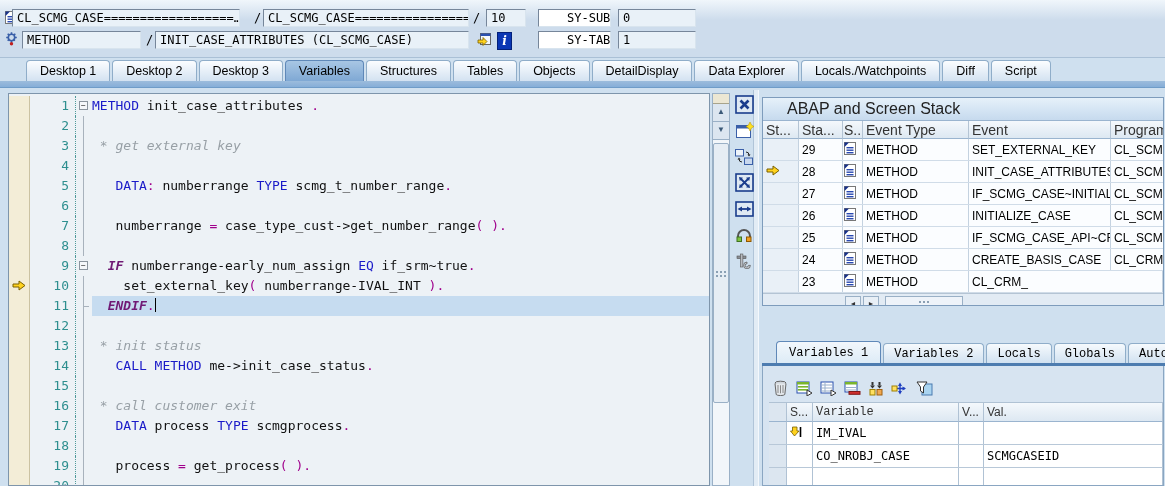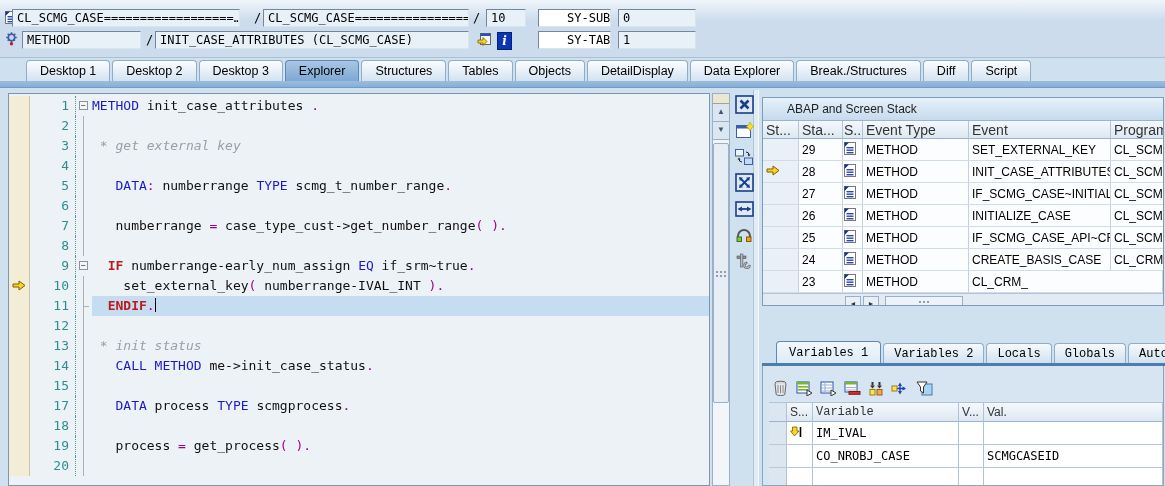--- a/index.html
+++ b/index.html
@@ -46,21 +46,21 @@
   .fold-cell.tick::after{content:"";position:absolute;left:8px;top:10px;width:5px;
     border-top:1px solid #a8b2bc;}
   .fold-box{display:block;width:9px;height:9px;box-sizing:border-box;border:1px solid #8a949e;
     background:#f4f7fa;font:8px/7px "DejaVu Sans Mono",monospace;text-align:center;color:#333;
     margin:5px 0 0 3px;position:relative;z-index:2;}
   .code-cell{flex:1;font:13px/20px "DejaVu Sans Mono",monospace;white-space:pre;color:#111;}
   .code-cell.hl{background:var(--hl,#c6dcf0);}
   .tk-k{color:var(--kw,#1a1ac8);}
   .tk-o{color:var(--op,#a0008c);}
   .tk-c{color:var(--cm,#98a0a6);font-style:italic;}
-  .tk-b{font-weight:bold;color:#b91c1c;}
+  .tk-b{font-weight:bold;color:#701a75;font-style:italic;}
   .caret{display:inline-block;width:1px;height:14px;background:#000;vertical-align:-2px;}
 
   
   .edscroll{position:absolute;left:712px;top:93px;width:18px;height:393px;box-sizing:border-box;
     background:#f2f6fa;border:1px solid #9ab0c6;display:flex;flex-direction:column;align-items:stretch;}
   .splitter-handle{height:9px;background:#ece7d3;border-bottom:1px solid #a8a48c;}
   .sbtn{height:17px;background:#dce6f0;border-bottom:1px solid #9ab0c6;text-align:center;
     font-size:8px;line-height:16px;color:#3c5a78;}
   .ethumb{margin-top:3px;height:258px;background:#e6edf4;border:1px solid #9ab0c6;border-radius:2px;
     display:flex;align-items:center;justify-content:center;}
@@ -69,21 +69,21 @@
 
   
   .toolcol{position:absolute;left:732px;top:95px;width:24px;display:flex;flex-direction:column;
     gap:7px;align-items:center;}
   .tico{width:20px;height:19px;display:flex;align-items:center;justify-content:center;}
 
   
   .stack{position:absolute;left:762px;top:97px;width:402px;height:209px;box-sizing:border-box;
     background:#fbfdff;border:1px solid #7e9cbc;overflow:hidden;display:flex;flex-direction:column;}
   .stack-header{height:22px;flex:none;background:linear-gradient(#e6f1fa,#c6daee);
-    border-bottom:1px solid #9ab4cf;font-size:12px;padding-left:24px;display:flex;align-items:center;color:#222;}
+    border-bottom:1px solid #9ab4cf;font-size:16px;padding-left:24px;display:flex;align-items:center;color:#222;}
   .stack-cols{display:flex;height:18px;flex:none;}
   .shcell{display:flex;align-items:center;box-sizing:border-box;padding-left:3px;overflow:hidden;
     white-space:nowrap;font-size:14px;color:#333;background:linear-gradient(#f4f8fc,#dde8f2);
     border-right:1px solid #b4c4d4;border-bottom:1px solid #9ab4cf;}
   .srow{display:flex;height:21px;flex:none;background:#fbfdff;border-bottom:1px solid #d0dce8;font-size:12px;}
   .scell{display:flex;align-items:center;box-sizing:border-box;padding-left:3px;overflow:hidden;
     white-space:nowrap;border-right:1px solid #c4d2e0;}
   .c-st{width:36px;flex:none;}  .srow .c-st{background:#e9f0f7;}
   .c-sta{width:44px;flex:none;} .c-s{width:20px;flex:none;padding-left:1px;}
   .c-type{width:106px;flex:none;} .c-event{width:142px;flex:none;} .c-prog{flex:1;min-width:70px;}
@@ -156,27 +156,27 @@
     <span class="info-badge" style="left:497px;top:1px">i</span>
     <span class="fld white" style="left:538px;width:73px">SY-TABIX</span>
     <span class="fld" style="left:618px;width:78px">1</span>
   </div>
 </div>
 
 <div class="tabbar" id="main-tabs">
     <div class="tab">Desktop 1</div>
     <div class="tab">Desktop 2</div>
     <div class="tab">Desktop 3</div>
-    <div class="tab active">Explorer</div>
+    <div class="tab active">Variables</div>
     <div class="tab">Structures</div>
     <div class="tab">Tables</div>
     <div class="tab">Objects</div>
     <div class="tab">DetailDisplay</div>
     <div class="tab">Data Explorer</div>
-    <div class="tab">Break./Structures</div>
+    <div class="tab">Locals./Watchpoints</div>
     <div class="tab">Diff</div>
     <div class="tab">Script</div>
   </div>
 <div class="tabband"></div>
 <div class="content-bg"></div>
 <div class="vgroove" style="left:753px"></div>
 
 <div class="editor" id="editor-lines">
     <div class="code-row">
       <span class="bp-cell"></span>
@@ -268,20 +268,26 @@
       <span class="bp-cell"></span>
       <span class="gut-cell">14</span>
       <span class="fold-cell has-line"></span>
       <span class="code-cell"><span class="tk-p">   </span><span class="tk-k">CALL METHOD</span><span class="tk-p"> me-&gt;init_case_status</span><span class="tk-o">.</span></span>
     </div>
     <div class="code-row">
       <span class="bp-cell"></span>
       <span class="gut-cell">15</span>
       <span class="fold-cell has-line"></span>
       <span class="code-cell"></span>
+    </div>
+    <div class="code-row">
+      <span class="bp-cell"></span>
+      <span class="gut-cell">16</span>
+      <span class="fold-cell has-line"></span>
+      <span class="code-cell"><span class="tk-c"> * call customer exit</span></span>
     </div>
     <div class="code-row">
       <span class="bp-cell"></span>
       <span class="gut-cell">17</span>
       <span class="fold-cell has-line"></span>
       <span class="code-cell"><span class="tk-p">   </span><span class="tk-k">DATA</span><span class="tk-p"> process </span><span class="tk-k">TYPE</span><span class="tk-p"> scmgprocess</span><span class="tk-o">.</span></span>
     </div>
     <div class="code-row">
       <span class="bp-cell"></span>
       <span class="gut-cell">18</span>

